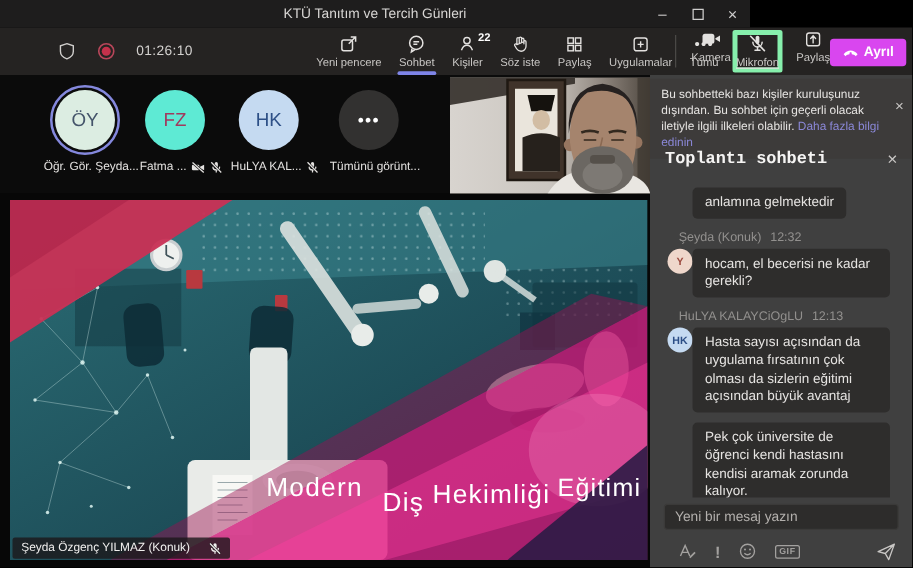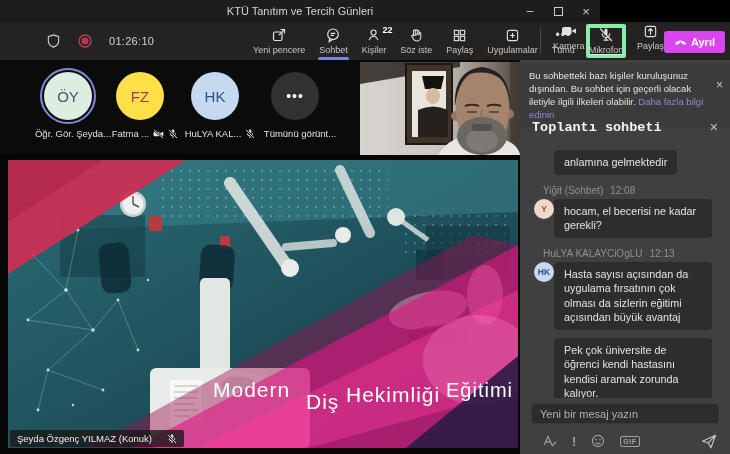--- a/index.html
+++ b/index.html
@@ -227,21 +227,21 @@
     <div class="ptile" style="left:28px;">
       <span class="ring">
         <span class="avatar" style="background:#dcede2;color:#44546a;">ÖY</span>
       </span>
       <span class="pname">
         <span>Öğr. Gör. Şeyda...</span>
       </span>
     </div>
 
     <div class="ptile" style="left:100px;">
-      <span class="avatar" style="background:#fde047;color:#a13a5e;margin:0;">FZ</span>
+      <span class="avatar" style="background:#5eead4;color:#a13a5e;margin:0;">FZ</span>
       <span class="pname">
         <span>Fatma ...</span>
         <svg class="micoff-mini" width="11" height="10" viewBox="0 0 11 10">
           <rect x="0.5" y="2.8" width="6" height="4.4" rx="1" fill="#e4e2e0"></rect>
           <path d="M7 4.3 L10.3 2.8 v4.4 L7 5.7 Z" fill="#e4e2e0"></path>
           <path d="M1 1 L10 9" stroke="#0b0b0b" stroke-width="2"></path>
             <path d="M1 1 L10 9" stroke="#e4e2e0" stroke-width="1"></path>
         </svg>
         <svg class="micoff-mini" width="10" height="10" viewBox="0 0 10 10">
           <rect x="3.7" y="0.6" width="2.6" height="4.4" rx="1.3" fill="#e4e2e0"></rect>
@@ -412,21 +412,21 @@
       <span class="t">Toplantı sohbeti</span>
       <span class="chat-close">×</span>
     </div>
 
     <div class="msgs">
       <div class="mrow">
         <div class="bubble indent">anlamına gelmektedir</div>
       </div>
 
       <div class="meta">
-        <span>Yiğit (Sohbet)</span><span class="mt">12:08</span>
+        <span>Şeyda (Konuk)</span><span class="mt">12:32</span>
       </div>
       <div class="mrow">
         <div class="mav" style="background:#efd7cb;color:#9c4a3f;">Y</div>
         <div class="bubble">hocam, el becerisi ne kadar gerekli?</div>
       </div>
 
       <div class="meta">
         <span>HuLYA KALAYCiOgLU</span><span class="mt">12:13</span>
       </div>
       <div class="mrow">

